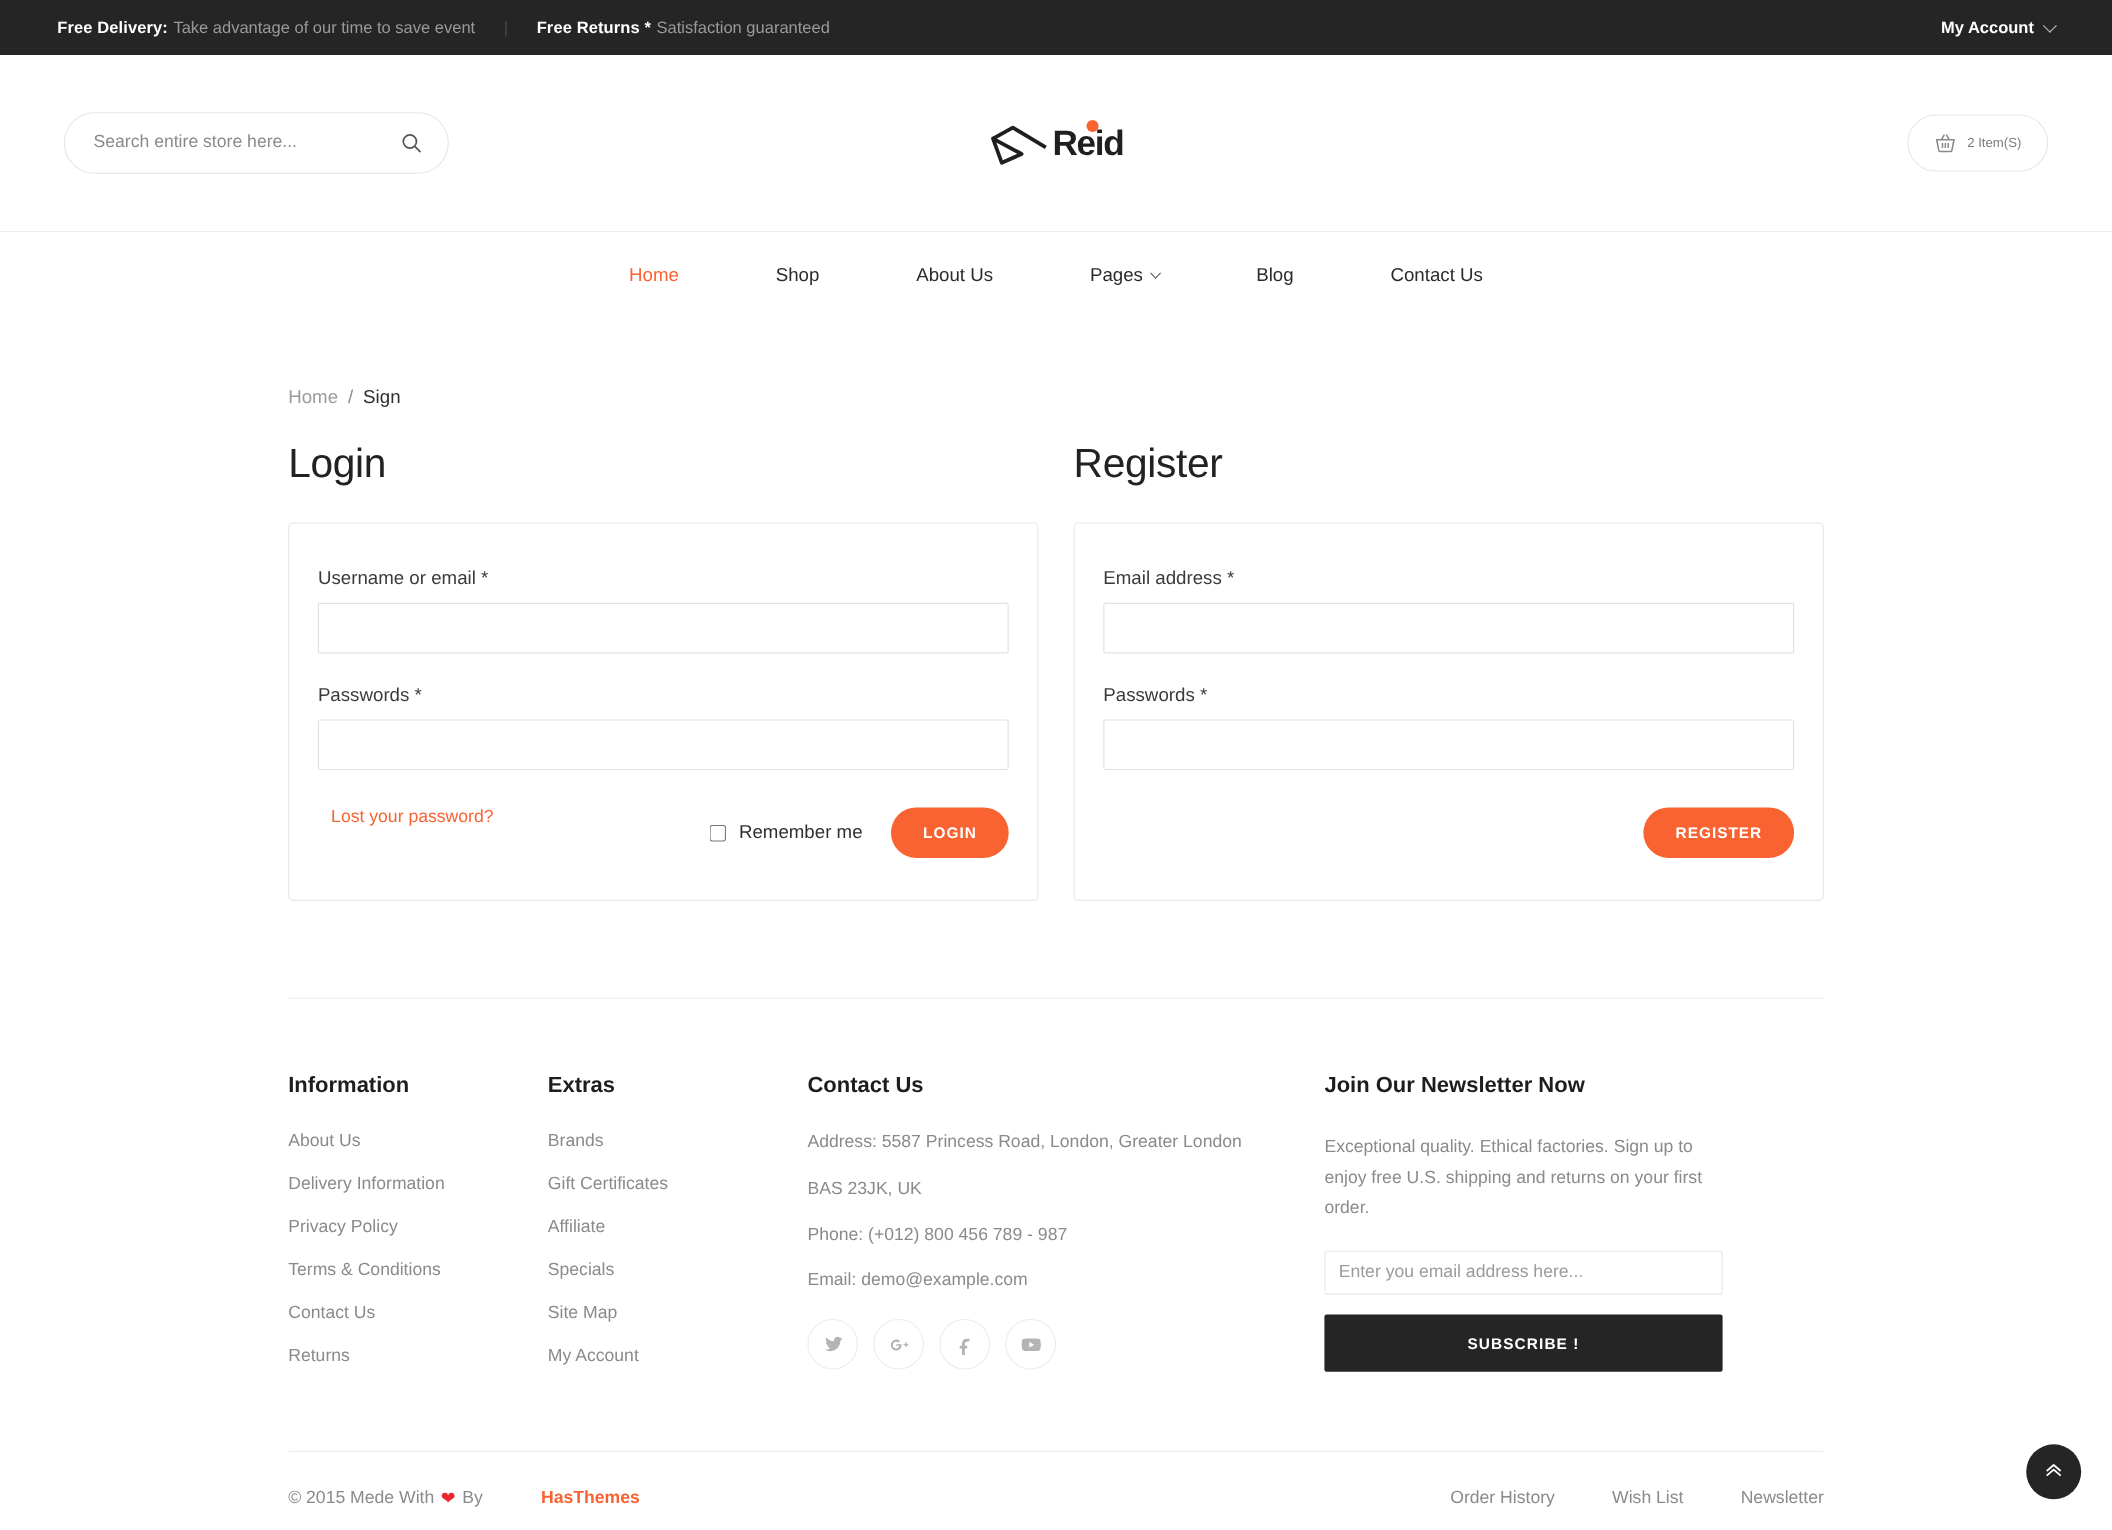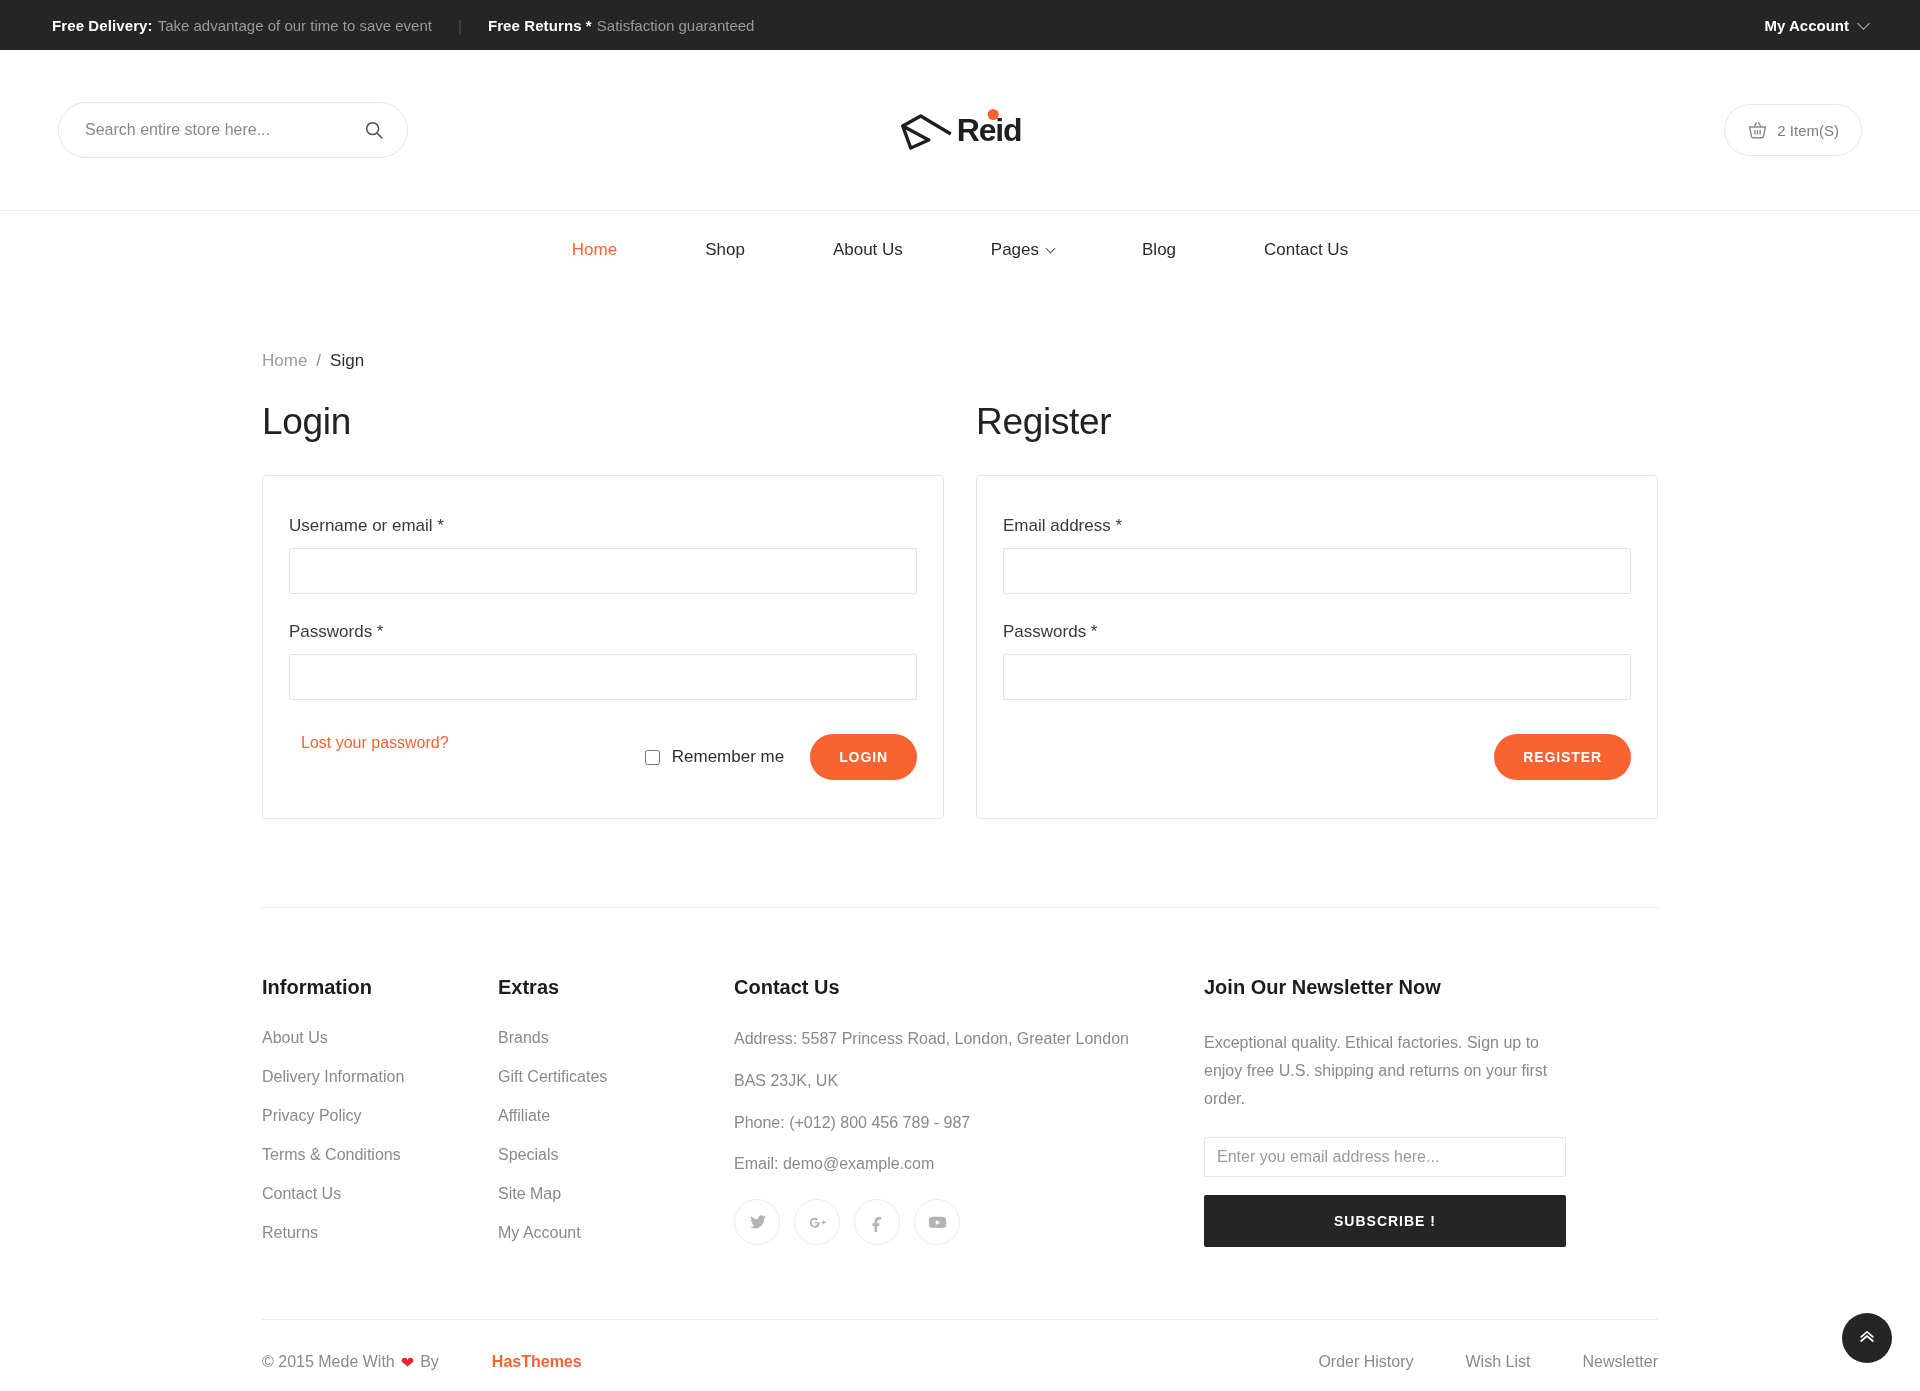--- a/index.html
+++ b/index.html
@@ -68,21 +68,21 @@
   .logo-dot {
     position: absolute; width: 11px; height: 11px; border-radius: 50%;
     background: #f96331; right: 23px; top: -1px;
   }
 
   .cart-btn {
     margin-left: auto;
     height: 52px; min-width: 128px;
     border: 1px solid #e6e6e6; border-radius: 30px;
     display: flex; align-items: center; justify-content: center; gap: 9px;
-    font-size: 15px; color: #7d7d7d; padding: 0 22px;
+    font-size: 12px; color: #7d7d7d; padding: 0 22px;
     background: #fff; cursor: pointer;
   }
   .basket-ico { width: 21px; height: 20px; color:#8a8a8a; }
 
   
   .nav-wrap { border-top: 1px solid #ececec; }
   .nav {
     height: 78px;
     display: flex; align-items: center; justify-content: center;
     gap: 0;

